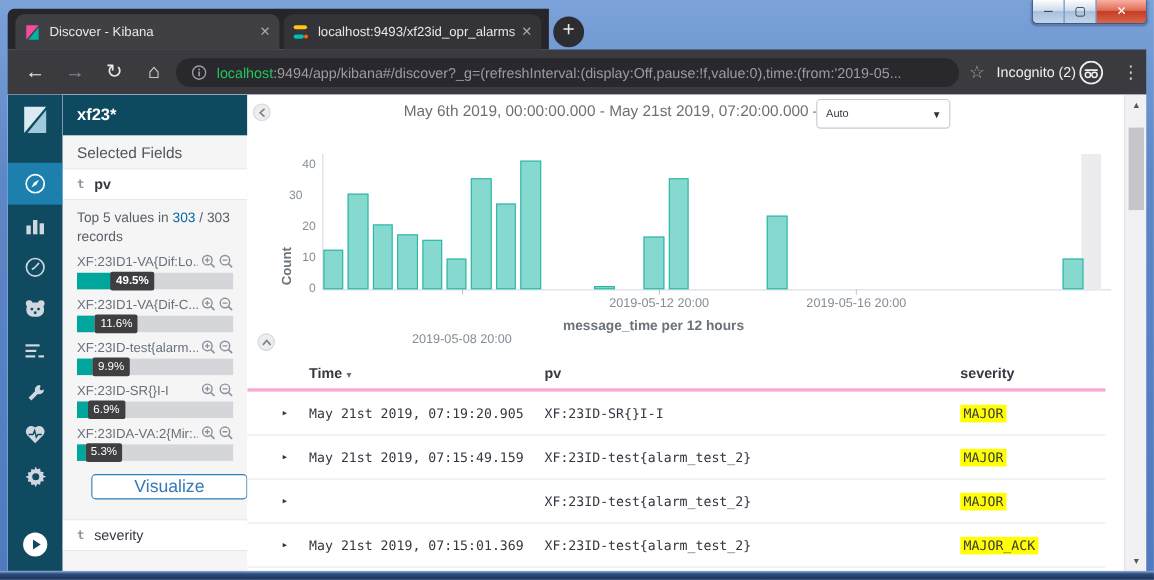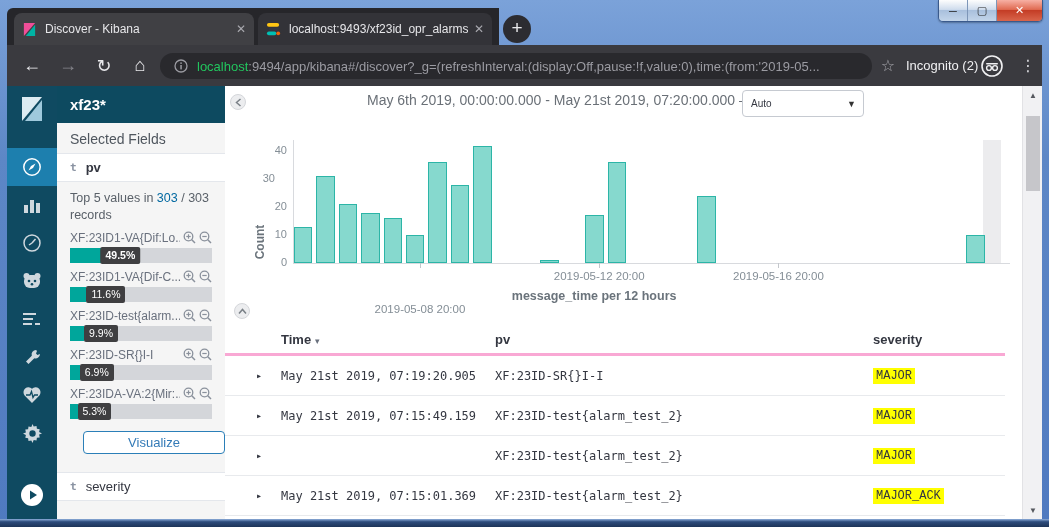--- a/index.html
+++ b/index.html
@@ -61,21 +61,21 @@
   #top5 .lnk{color:#0369a1;}
   .fv{margin-top:7px;}
   .fv-name-row{display:flex;align-items:center;}
   .fv-name{flex:1;font-size:12px;color:#69707d;white-space:nowrap;overflow:hidden;}
   .fv-zoom{flex:none;margin-left:3px;}
   .fv-bar{position:relative;height:15px;background:#d4d6da;margin-top:3px;}
   .fv-fill{position:absolute;left:0;top:0;bottom:0;background:#00a69b;}
   .fv-chip{position:absolute;top:-1px;height:17px;background:#3f3f41;border-radius:2px;color:#fff;font-size:10.5px;
     line-height:17px;padding:0 5px;white-space:nowrap;}
   #visualize-btn{display:block;margin:12px 13px 0;width:142px;height:23px;background:#fff;border:1px solid #2b7fb8;
-    border-radius:4px;color:#337ab7;font-size:13px;text-align:center;line-height:21px;}
+    border-radius:4px;color:#337ab7;font-size:16px;text-align:center;line-height:21px;}
   #severity-row{margin-top:16px;}
   
   #main{position:absolute;left:218px;top:0;width:797px;height:433px;background:#fff;}
   .circ-btn{position:absolute;width:16px;height:16px;border-radius:50%;background:#ecedef;border:1px solid #d4d6da;
     display:flex;align-items:center;justify-content:center;color:#7a8087;font-size:9px;}
   #collapse-left{left:5px;top:8px;}
   #collapse-up{left:9px;top:217px;}
   #range-bar{position:absolute;left:0;top:6px;width:670px;text-align:center;font-size:14px;color:#6a7077;}
   #interval-select{position:absolute;left:517px;top:4px;width:122px;height:27px;font-size:10px;color:#343741;
     border:1px solid #c6cad1;border-radius:4px;background:#fff;padding:0 8px;
@@ -97,21 +97,21 @@
   #doc-table{position:absolute;left:0;top:240px;width:780px;}
   .th-row{position:relative;height:30px;border-bottom:3px solid #f9a8d4;}
   .th{position:absolute;top:6px;font-size:13px;font-weight:bold;color:#343741;}
   .sort-caret{color:#69707d;font-size:9px;margin-left:4px;}
   .tr{position:relative;height:40px;border-bottom:1px solid #e8eaed;
     font-family:"DejaVu Sans Mono","Liberation Mono",monospace;font-size:12px;color:#343741;}
   .tr .caret{position:absolute;left:31px;top:14px;font-size:10px;color:#343741;}
   .td{position:absolute;top:13px;white-space:nowrap;}
   .td.time{left:56px;text-align:right;}
   .td.pv{left:270px;}
-  .td.sev{left:648px;font-family:Liberation Mono, monospace;}
+  .td.sev{left:648px;}
   .mark{background:#ffff00;padding:1px 3px;}
   
   #vscroll{position:absolute;right:0;top:0;width:20px;height:433px;background:#f1f1f3;border-left:1px solid #e2e2e5;}
   .sarrow{position:absolute;left:0;width:20px;height:16px;display:flex;align-items:center;justify-content:center;
     color:#55585e;font-size:8px;}
   #sthumb{position:absolute;left:3px;top:30px;width:14px;height:75px;background:#c6c6ca;}
   
   #bottom-edge{position:absolute;left:0;bottom:0;width:1049px;height:8px;
     background:linear-gradient(180deg,#8fafdc 0%,#2d4c7c 35%,#1d3458 100%);}
 </style>

